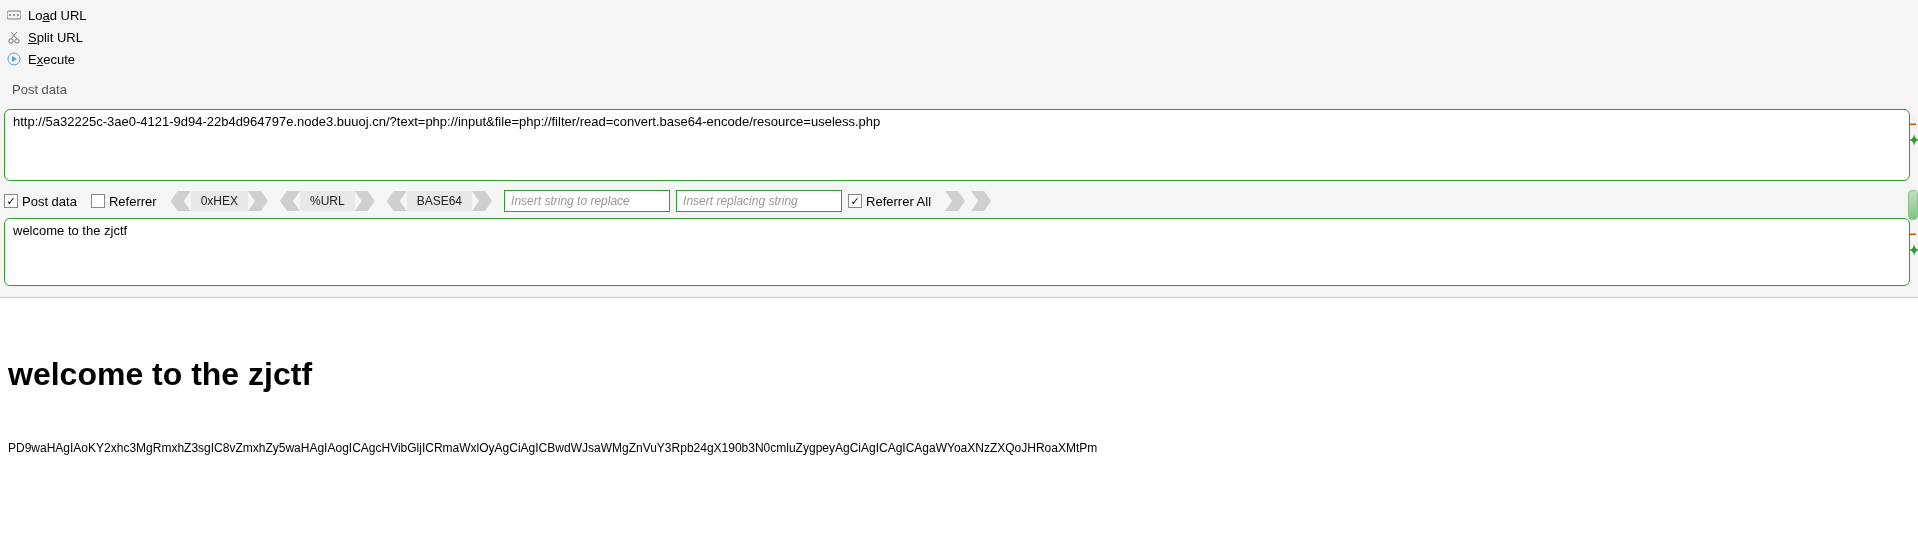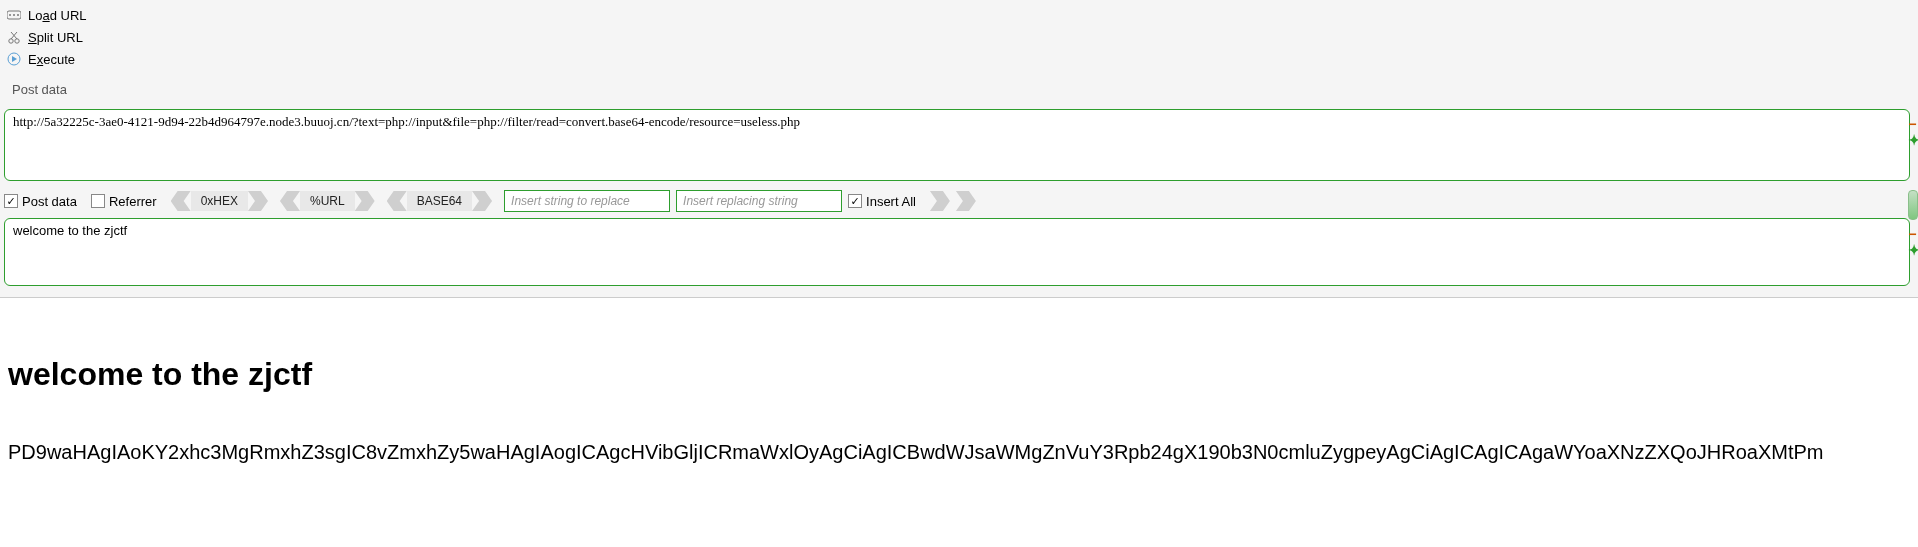--- a/index.html
+++ b/index.html
@@ -10,21 +10,21 @@
     .sidebar { width: 98px; padding: 4px 6px; background: #f5f5f5; }
     .sidebar-item { display: flex; align-items: center; padding: 3px 0; cursor: pointer; font-size: 13px; }
     .sidebar-icon { width: 16px; height: 16px; margin-right: 6px; display: inline-flex; align-items: center; justify-content: center; }
     .sidebar-label { color: #000; }
     .sidebar-label u { text-decoration: underline; }
     .post-data-label { padding: 12px 6px 4px; font-size: 13px; color: #555; }
     
     .main-area { flex: 1; padding: 4px 8px 8px 4px; position: relative; }
     
     .url-input-wrap { position: relative; }
-    .url-input { width: 100%; height: 72px; padding: 4px 8px; border: 1px solid #2e9e2e; border-radius: 6px; font-family: Liberation Serif, serif; font-size: 13px; resize: none; outline: none; background: #fff; }
+    .url-input { width: 100%; height: 72px; padding: 4px 8px; border: 1px solid #2e9e2e; border-radius: 6px; font-family: Liberation Sans, sans-serif; font-size: 13px; resize: none; outline: none; background: #fff; }
     
     .options-row { display: flex; align-items: center; gap: 6px; padding: 6px 0; flex-wrap: nowrap; }
     .checkbox-wrap { display: inline-flex; align-items: center; gap: 4px; margin-right: 8px; font-size: 13px; cursor: pointer; }
     .checkbox { width: 14px; height: 14px; border: 1px solid #888; background: #fff; display: inline-flex; align-items: center; justify-content: center; font-size: 11px; color: #000; }
     .checkbox.checked::after { content: "✓"; line-height: 1; }
     
     .pill-btn { display: inline-flex; align-items: center; height: 20px; cursor: pointer; margin-right: 6px; }
     .pill-mid { background: #e8e8e8; padding: 0 10px; height: 20px; line-height: 20px; font-size: 12px; color: #222; }
     
     .replace-input { width: 166px; height: 22px; border: 1px solid #2e9e2e; padding: 0 6px; font-size: 12px; font-style: italic; color: #888; outline: none; }
@@ -37,21 +37,21 @@
     .post-input { width: 100%; height: 68px; padding: 4px 8px; border: 1px solid #2e9e2e; border-radius: 6px; font-family: Arial, sans-serif; font-size: 13px; resize: none; outline: none; background: #fff; }
     
     .side-handles { position: absolute; right: -2px; display: flex; flex-direction: column; gap: 2px; font-size: 14px; line-height: 1; }
     .side-handles.top { top: 12px; }
     .side-handles.bot { top: 122px; }
     .minus { color: #cc5500; font-weight: bold; cursor: pointer; }
     .plus { color: #2e9e2e; font-weight: bold; cursor: pointer; }
     
     .content-area { padding: 18px 8px; }
     .content-heading { font-size: 32px; font-weight: bold; margin: 40px 0 48px 0; font-family: Arial, sans-serif; }
-    .content-text { font-size: 20px; font-family: Arial, sans-serif; white-space: nowrap; overflow: hidden; }
+    .content-text { font-size: 12px; font-family: Arial, sans-serif; white-space: nowrap; overflow: hidden; }
     
     .scroll-stub { position: absolute; right: 0; top: 190px; width: 10px; height: 30px; background: linear-gradient(#c4e0c4,#7fc67f); border-radius: 4px; border:1px solid #8abf8a; }
   </style>
 </head>
 <body>
 
 <div class="top-section">
   <div class="sidebar">
     <div class="sidebar-item">
       <span class="sidebar-icon">
@@ -129,21 +129,21 @@
         <span class="arrow-only">
             <span class="pill-r2"></span>
           </span>
       </span>
 
       <input class="replace-input" placeholder="Insert string to replace" style="">
       <input class="replace-input" placeholder="Insert replacing string" style="">
 
       <label class="checkbox-wrap">
         <span class="checkbox checked"></span>
-        <span>Insert All</span>
+        <span>Referrer All</span>
       </label>
 
       <span class="arrow-only">
           <span class="pill-r2"></span>
         </span>
       <span class="arrow-only">
           <span class="pill-r2"></span>
         </span>
     </div>
 

